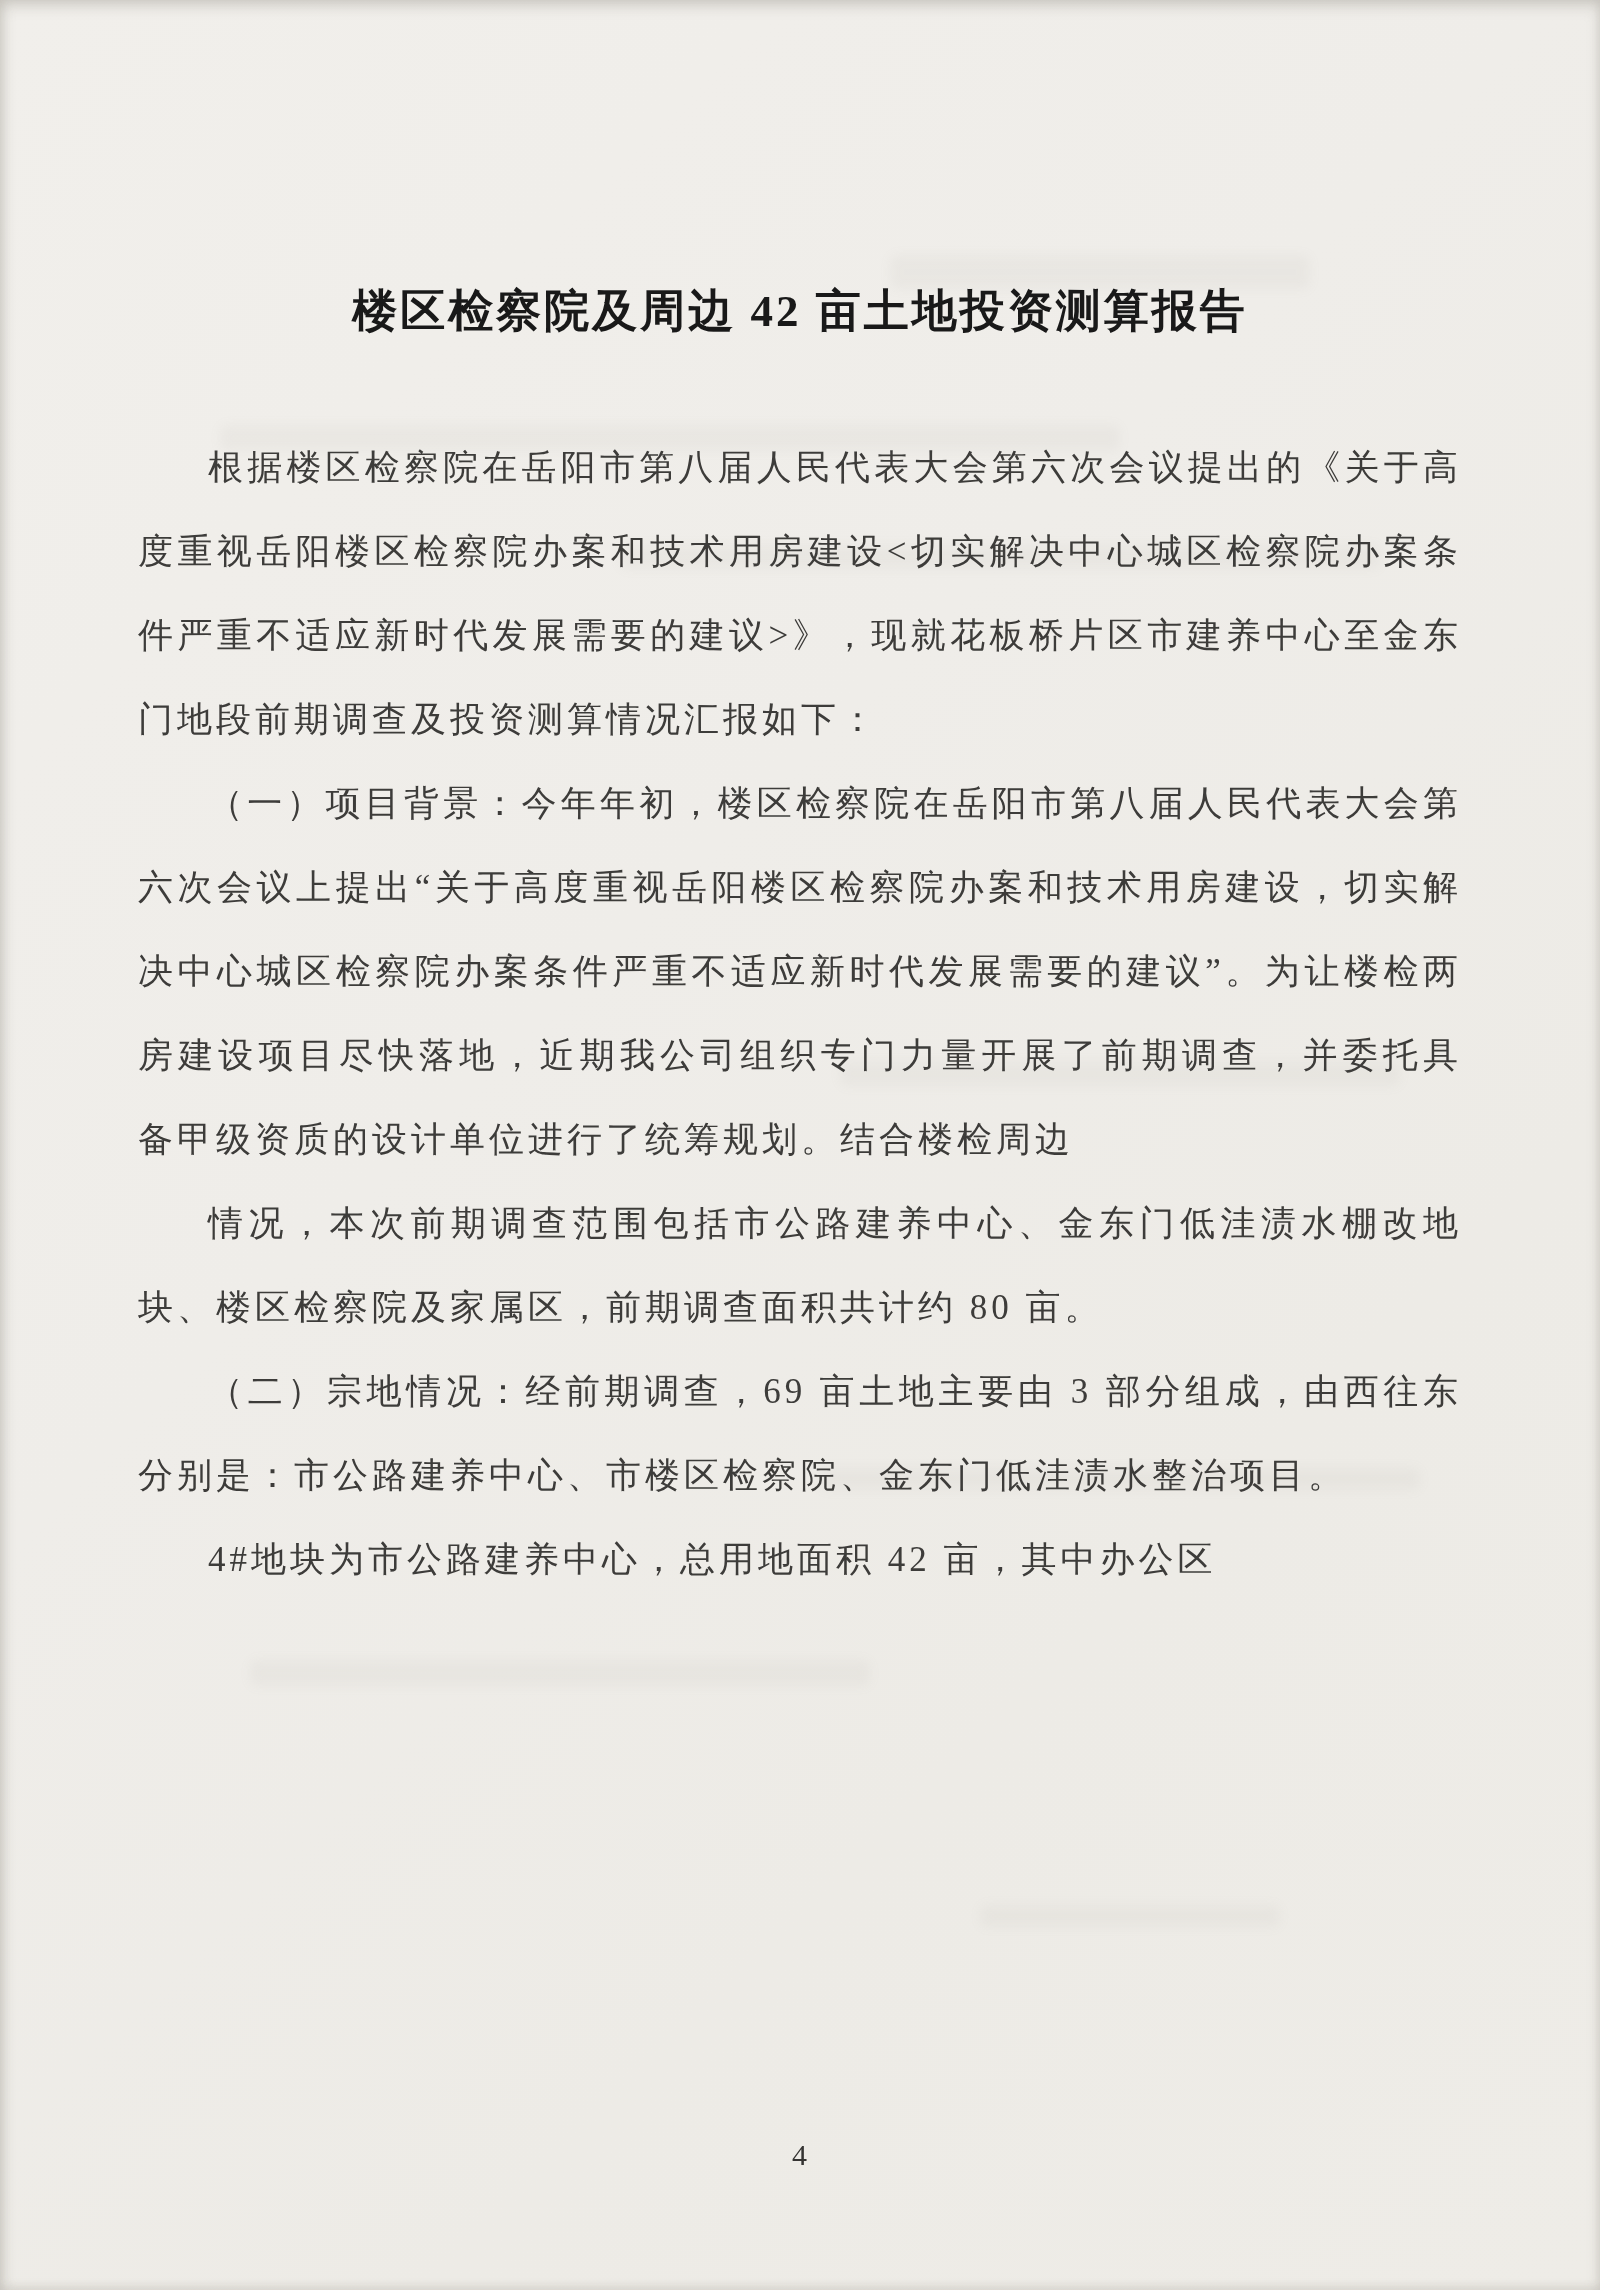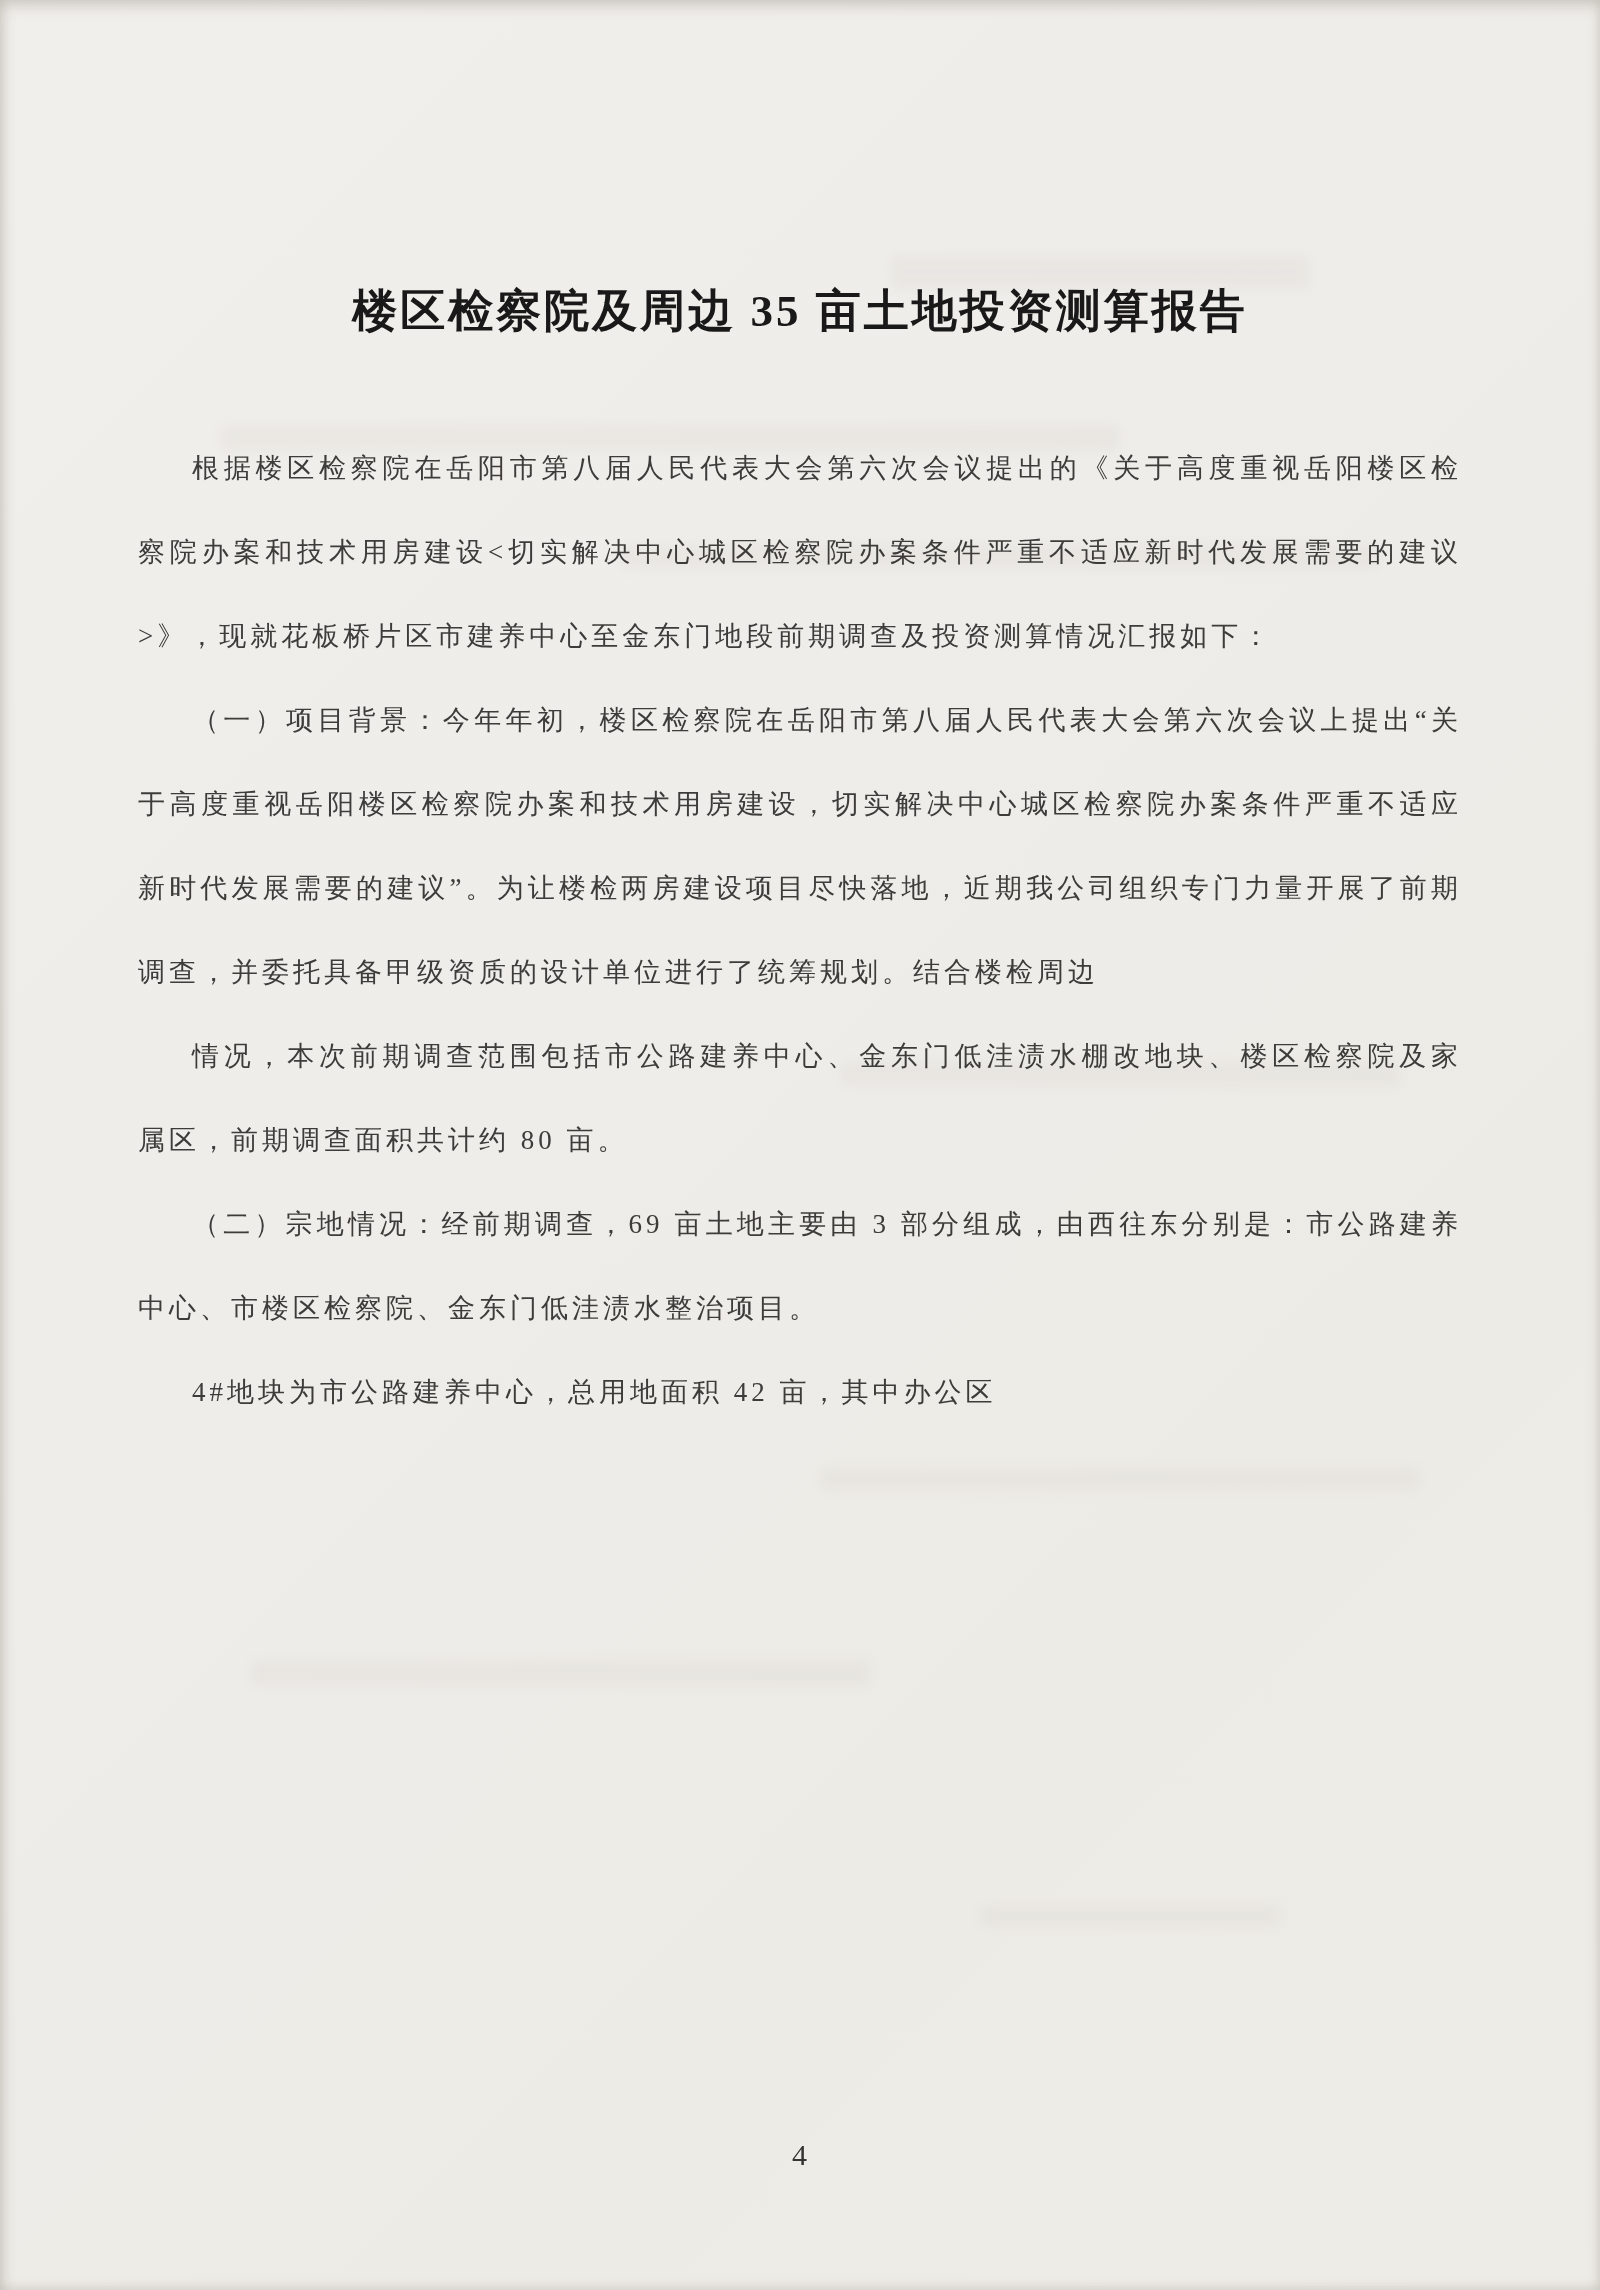--- a/index.html
+++ b/index.html
@@ -50,21 +50,21 @@
     font-size: 45px;
     font-weight: bold;
     text-align: center;
     letter-spacing: 3px;
     color: #191919;
     line-height: 78px;
   }
 
   .para {
     margin: 0;
-    font-size: 27px;
+    font-size: 35px;
     line-height: 84px;
     letter-spacing: 4px;
     text-align: justify;
     text-indent: 2em;
     font-weight: 400;
     color: #3d3c3a;
   }
 
   .section-heading {
     margin: 0;
@@ -95,21 +95,21 @@
 
   <div class="smudge s1"></div>
   <div class="smudge s2"></div>
   <div class="smudge s3"></div>
   <div class="smudge s4"></div>
   <div class="smudge s5"></div>
   <div class="smudge s6"></div>
   <div class="smudge s7"></div>
 
   <div class="text-block">
-    <h1 class="doc-title">楼区检察院及周边 35 亩土地投资测算报告</h1>
+    <h1 class="doc-title">楼区检察院及周边 42 亩土地投资测算报告</h1>
 
     <p class="para">根据楼区检察院在岳阳市第八届人民代表大会第六次会议提出的《关于高度重视岳阳楼区检察院办案和技术用房建设&lt;切实解决中心城区检察院办案条件严重不适应新时代发展需要的建议&gt;》，现就花板桥片区市建养中心至金东门地段前期调查及投资测算情况汇报如下：</p>
 
 
     <p class="para">（一）项目背景：今年年初，楼区检察院在岳阳市第八届人民代表大会第六次会议上提出“关于高度重视岳阳楼区检察院办案和技术用房建设，切实解决中心城区检察院办案条件严重不适应新时代发展需要的建议”。为让楼检两房建设项目尽快落地，近期我公司组织专门力量开展了前期调查，并委托具备甲级资质的设计单位进行了统筹规划。结合楼检周边</p>
 
     <p class="para">情况，本次前期调查范围包括市公路建养中心、金东门低洼渍水棚改地块、楼区检察院及家属区，前期调查面积共计约 80 亩。</p>
 
     <p class="para">（二）宗地情况：经前期调查，69 亩土地主要由 3 部分组成，由西往东分别是：市公路建养中心、市楼区检察院、金东门低洼渍水整治项目。</p>
 

